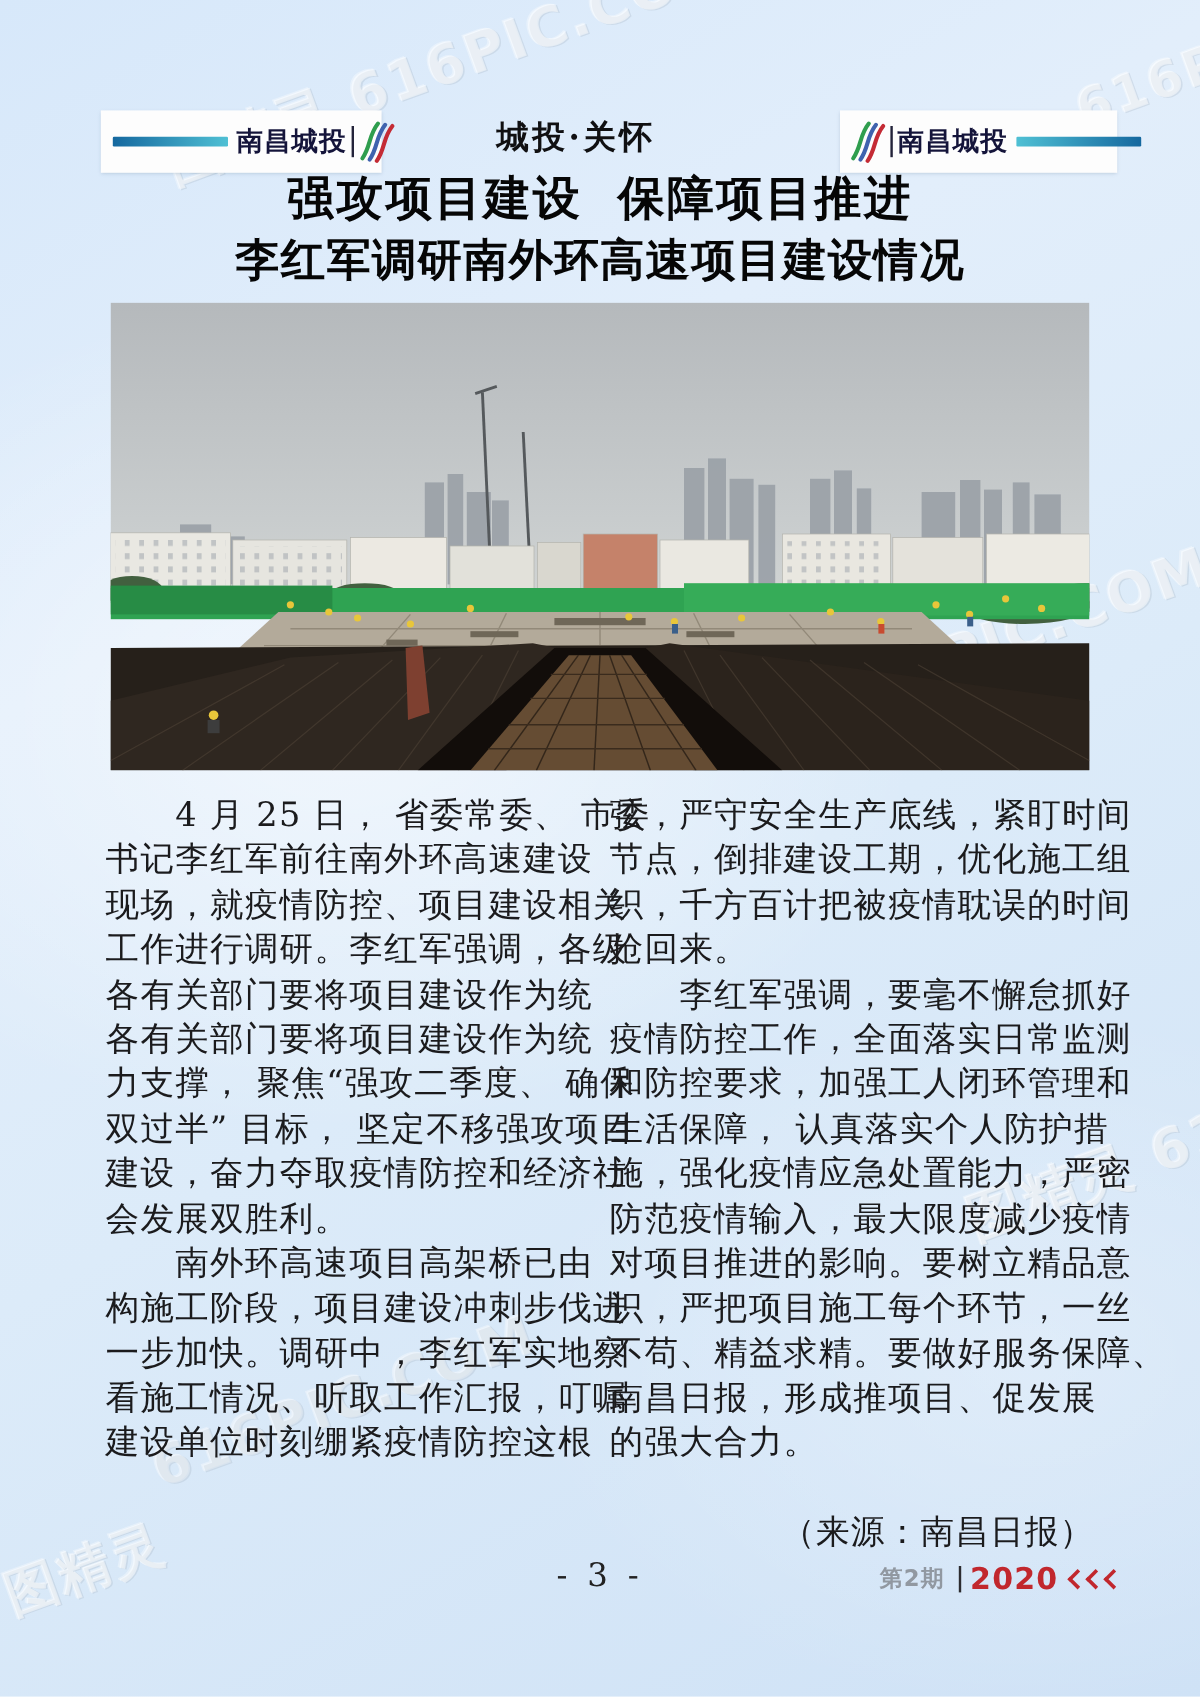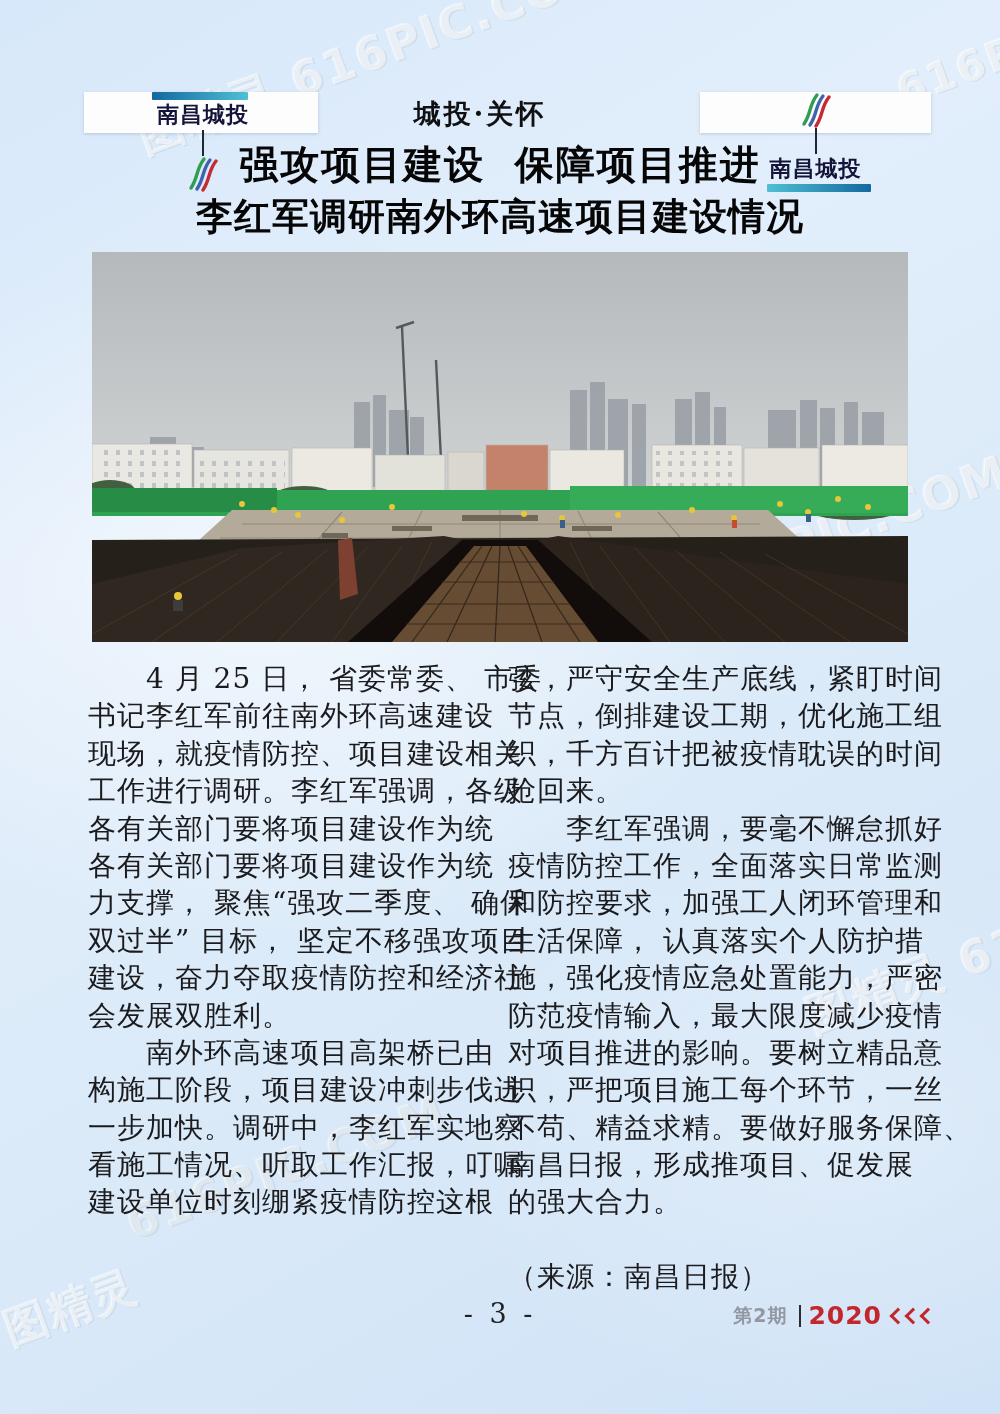--- a/index.html
+++ b/index.html
@@ -21,22 +21,22 @@
   }
   .wm1{left:140px;top:108px;font-size:46px;transform:rotate(-20deg);}
   .wm2{left:898px;top:68px;font-size:42px;transform:rotate(-20deg);}
   .wm3{left:690px;top:558px;font-size:46px;transform:rotate(-20deg);}
   .wm4{left:808px;top:988px;font-size:46px;transform:rotate(-20deg);}
   .wm5{left:128px;top:1198px;font-size:46px;transform:rotate(-20deg);color:rgba(255,255,255,0.3);}
   .wm6{left:6px;top:1302px;font-size:44px;transform:rotate(-20deg);}
   
   .hdr{position:absolute;left:0;top:0;width:1000px;z-index:2;}
   .logo-box{
-    position:absolute;top:92px;height:41px;background:#fdfdfd;
-    display:flex;align-items:center;box-shadow:0 1px 3px rgba(110,135,160,0.35);flex-direction:column;
+    position:absolute;top:92px;height:52px;background:#fdfdfd;
+    display:flex;align-items:center;box-shadow:0 1px 3px rgba(110,135,160,0.35);
   }
   .logo-left{left:84px;width:218px;padding:0 6px 0 10px;}
   .logo-right{left:700px;width:215px;padding:0 8px 0 8px;}
   .logo-line{height:8px;border-radius:1px;flex:0 0 auto;}
   .line-l{width:96px;background:linear-gradient(90deg,#15689f,#4fc0d4);margin-right:7px;}
   .line-r{width:104px;background:linear-gradient(90deg,#4fc0d4,#15689f);margin-left:7px;}
   .logo-text{font-family:"DejaVu Sans",sans-serif;font-weight:800;font-size:22px;color:#14143a;letter-spacing:1px;white-space:nowrap;}
   .logo-sep{width:2px;height:26px;background:#23233a;margin:0 4px;flex:0 0 auto;}
   .swoosh{flex:0 0 auto;}
   .hdr-center{
@@ -54,21 +54,21 @@
   .photo{position:absolute;left:92px;top:252px;width:816px;height:390px;z-index:2;overflow:hidden;}
   
   .col{position:absolute;top:660px;width:404px;z-index:2;}
   .col-left{left:88px;}
   .col-right{left:508px;}
   .tline{
     height:37.4px;line-height:37.4px;font-size:28px;letter-spacing:1px;
     color:#1b1b1d;white-space:nowrap;overflow:visible;
   }
   .source{
-    position:absolute;left:508px;top:1258px;width:404px;z-index:2;
+    position:absolute;left:508px;top:1258px;width:404px;z-index:2;text-align:right;
     height:37.4px;line-height:37.4px;font-size:28px;letter-spacing:1px;color:#1b1b1d;white-space:nowrap;
   }
   
   .page-num{
     position:absolute;left:0;top:1298px;width:1000px;text-align:center;z-index:2;
     font-size:27px;color:#222;letter-spacing:4px;
   }
   .footer-right{
     position:absolute;top:1301px;right:66px;z-index:2;
     display:flex;align-items:center;gap:7px;font-family:"DejaVu Sans",sans-serif;

